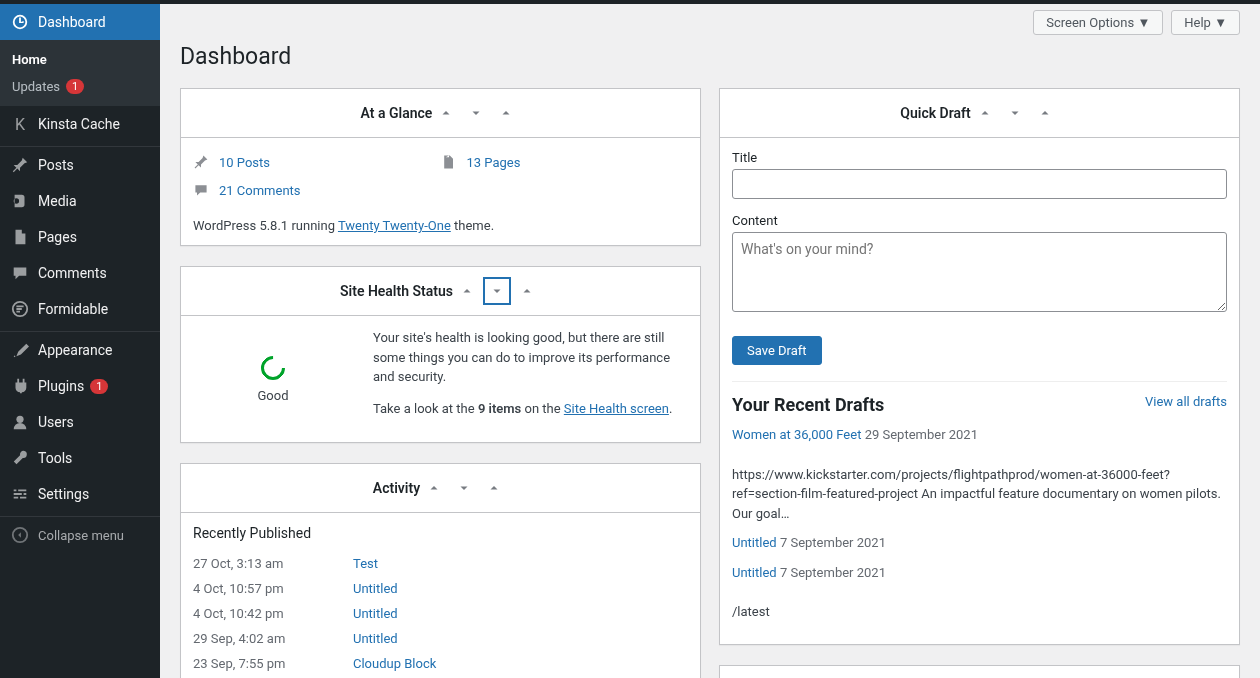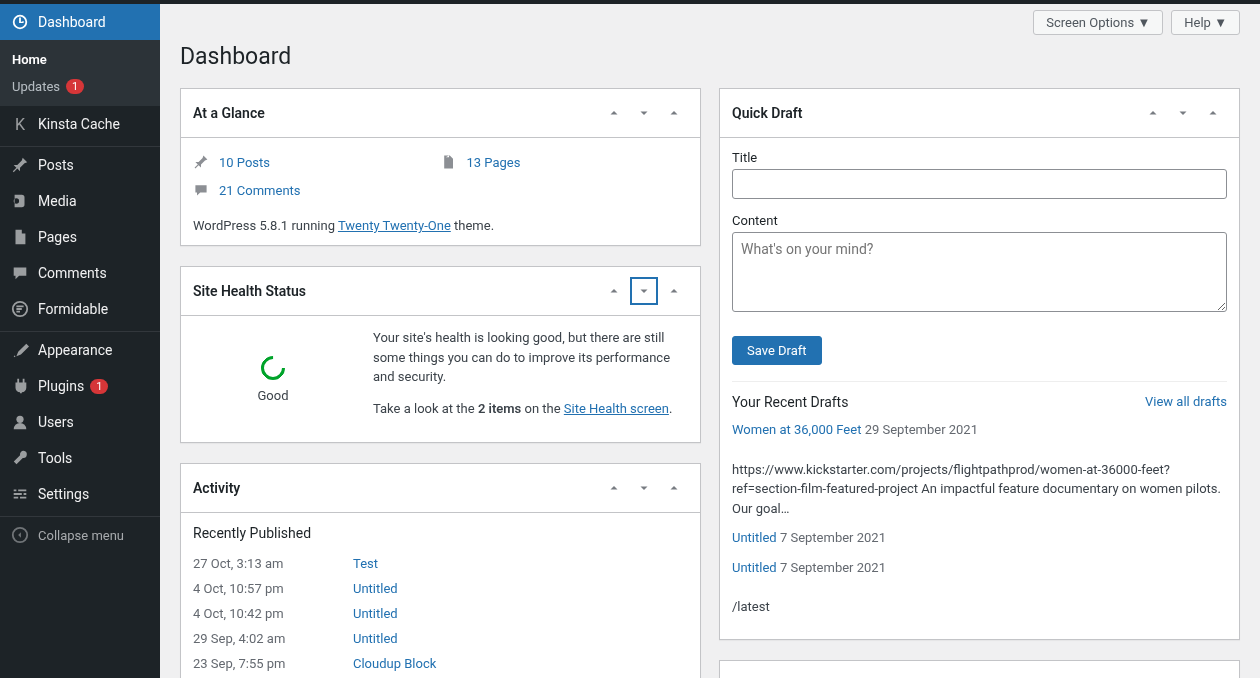--- a/index.html
+++ b/index.html
@@ -21,21 +21,21 @@
 
 .main { flex: 1; padding: 10px 20px 20px 20px; min-width: 0; }
 .header-actions { display: flex; justify-content: flex-end; gap: 8px; margin-bottom: 8px; }
 .header-btn { background: #f6f7f7; border: 1px solid #c3c4c7; border-radius: 3px; padding: 4px 12px; font-size: 13px; cursor: pointer; color: #50575e; }
 .page-title { font-size: 23px; font-weight: 400; color: #1d2327; margin-bottom: 18px; }
 
 .cols { display: flex; gap: 18px; }
 .col { flex: 1; min-width: 0; }
 
 .widget { background: #fff; border: 1px solid #c3c4c7; box-shadow: 0 1px 1px rgba(0,0,0,.04); margin-bottom: 20px; }
-.widget-header { display: flex; align-items: center; justify-content: space-between; padding: 10px 12px; border-bottom: 1px solid #c3c4c7; }
+.widget-header { display: flex; align-items: center; justify-content: center; padding: 10px 12px; border-bottom: 1px solid #c3c4c7; }
 .widget-title { font-size: 14px; font-weight: 600; color: #1d2327; }
 .widget-handles { display: flex; gap: 2px; }
 .handle { width: 28px; height: 28px; display: flex; align-items: center; justify-content: center; cursor: pointer; color: #787c82; border: 1px solid transparent; }
 .handle.focus { border: 2px solid #2271b1; }
 .widget-body { padding: 12px; font-size: 13px; }
 
 .glance-row { display: flex; flex-wrap: wrap; gap: 4px 0; }
 .glance-item { width: 50%; display: flex; align-items: center; gap: 6px; padding: 4px 0; }
 .glance-item a { color: #2271b1; text-decoration: none; }
 .glance-icon { color: #8c8f94; font-size: 16px; width: 20px; text-align: center; }
@@ -57,21 +57,21 @@
 .activity-link { color: #2271b1; text-decoration: none; }
 
 .form-row { margin-bottom: 14px; }
 .form-label { display: block; margin-bottom: 4px; color: #1d2327; font-size: 13px; }
 .form-input { width: 100%; padding: 6px 8px; border: 1px solid #8c8f94; border-radius: 3px; font-size: 14px; }
 .form-textarea { width: 100%; min-height: 80px; padding: 8px; border: 1px solid #8c8f94; border-radius: 3px; font-size: 14px; resize: vertical; font-family: inherit; }
 .btn-primary { background: #2271b1; color: #fff; border: 1px solid #2271b1; border-radius: 3px; padding: 6px 14px; font-size: 13px; cursor: pointer; margin-top: 7px; }
 
 .drafts { border-top: 1px solid #eee; margin-top: 16px; padding-top: 12px; }
 .drafts-header { display: flex; justify-content: space-between; margin-bottom: 10px; }
-.drafts-title { font-size: 14px; font-weight: 400; color: #1d2327; }
+.drafts-title { font-size: 18px; font-weight: 700; color: #1d2327; }
 .drafts-header a { color: #2271b1; text-decoration: none; font-size: 13px; }
 .draft-item { margin-bottom: 10px; line-height: 1.5; }
 .draft-item a { color: #2271b1; text-decoration: none; }
 .draft-date { color: #646970; }
 .draft-excerpt { color: #3c434a; margin-top: 20px; }
 
 svg { display: block; }
 </style>
 </head>
 <body>
@@ -292,21 +292,21 @@
           </div>
           <div class="widget-body">
             <div class="health">
               <div class="health-gauge">
                 <div class="gauge-circle"></div>
                 <div>Good</div>
               </div>
               <div class="health-text">
                 <p>Your site's health is looking good, but there are still some things you can do to improve its performance and security.</p>
                 <p>
-                  <span>Take a look at the </span><b>2 items</b><span> on the </span><a href="#">Site Health screen</a><span>.</span>
+                  <span>Take a look at the </span><b>9 items</b><span> on the </span><a href="#">Site Health screen</a><span>.</span>
                 </p>
               </div>
             </div>
           </div>
         </div>
 
         <div class="widget">
           <div class="widget-header">
             <span class="widget-title">Activity</span>
             <div class="widget-handles">

